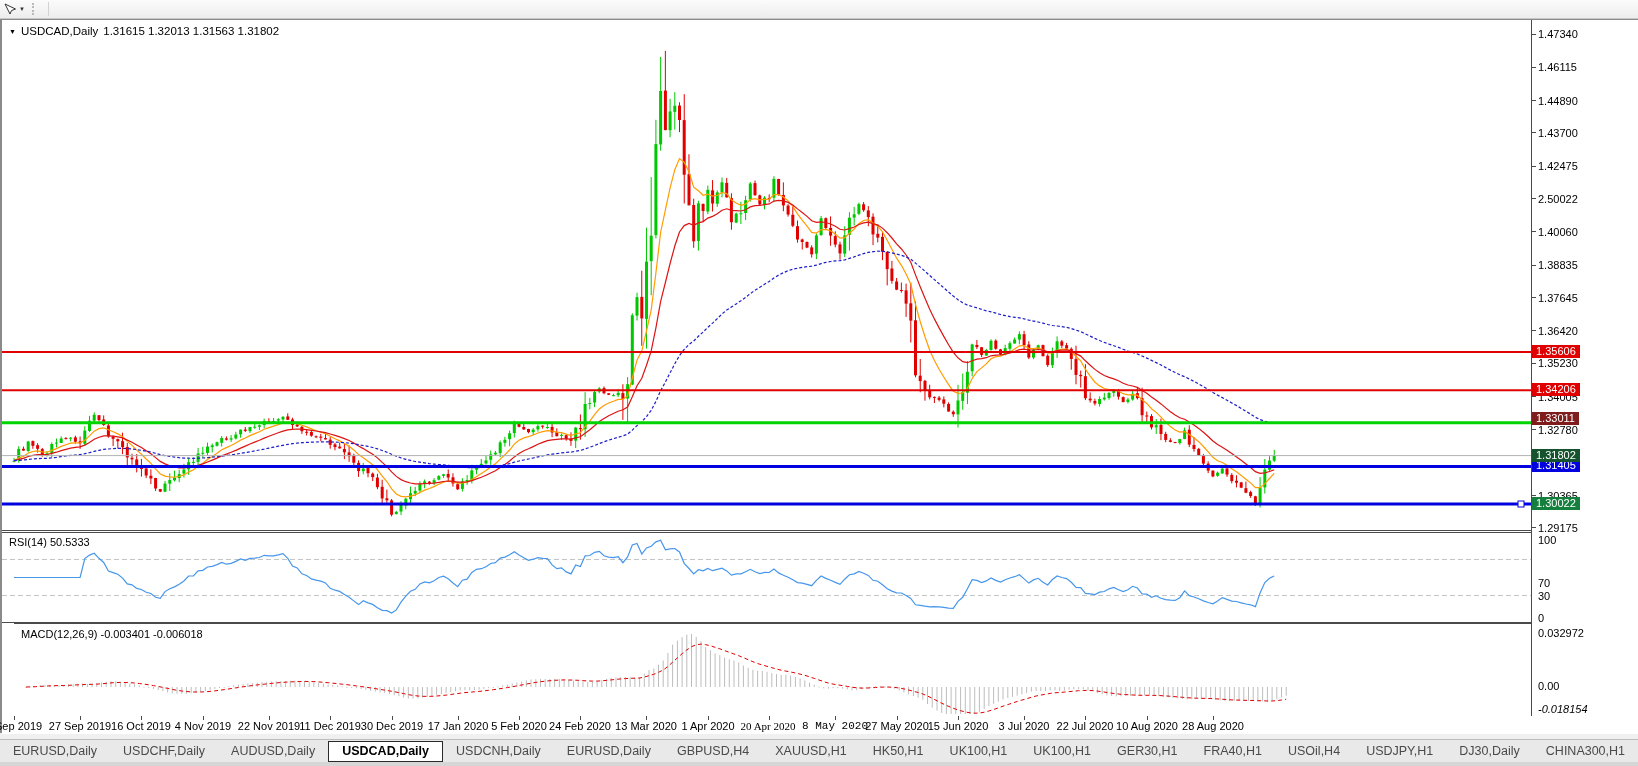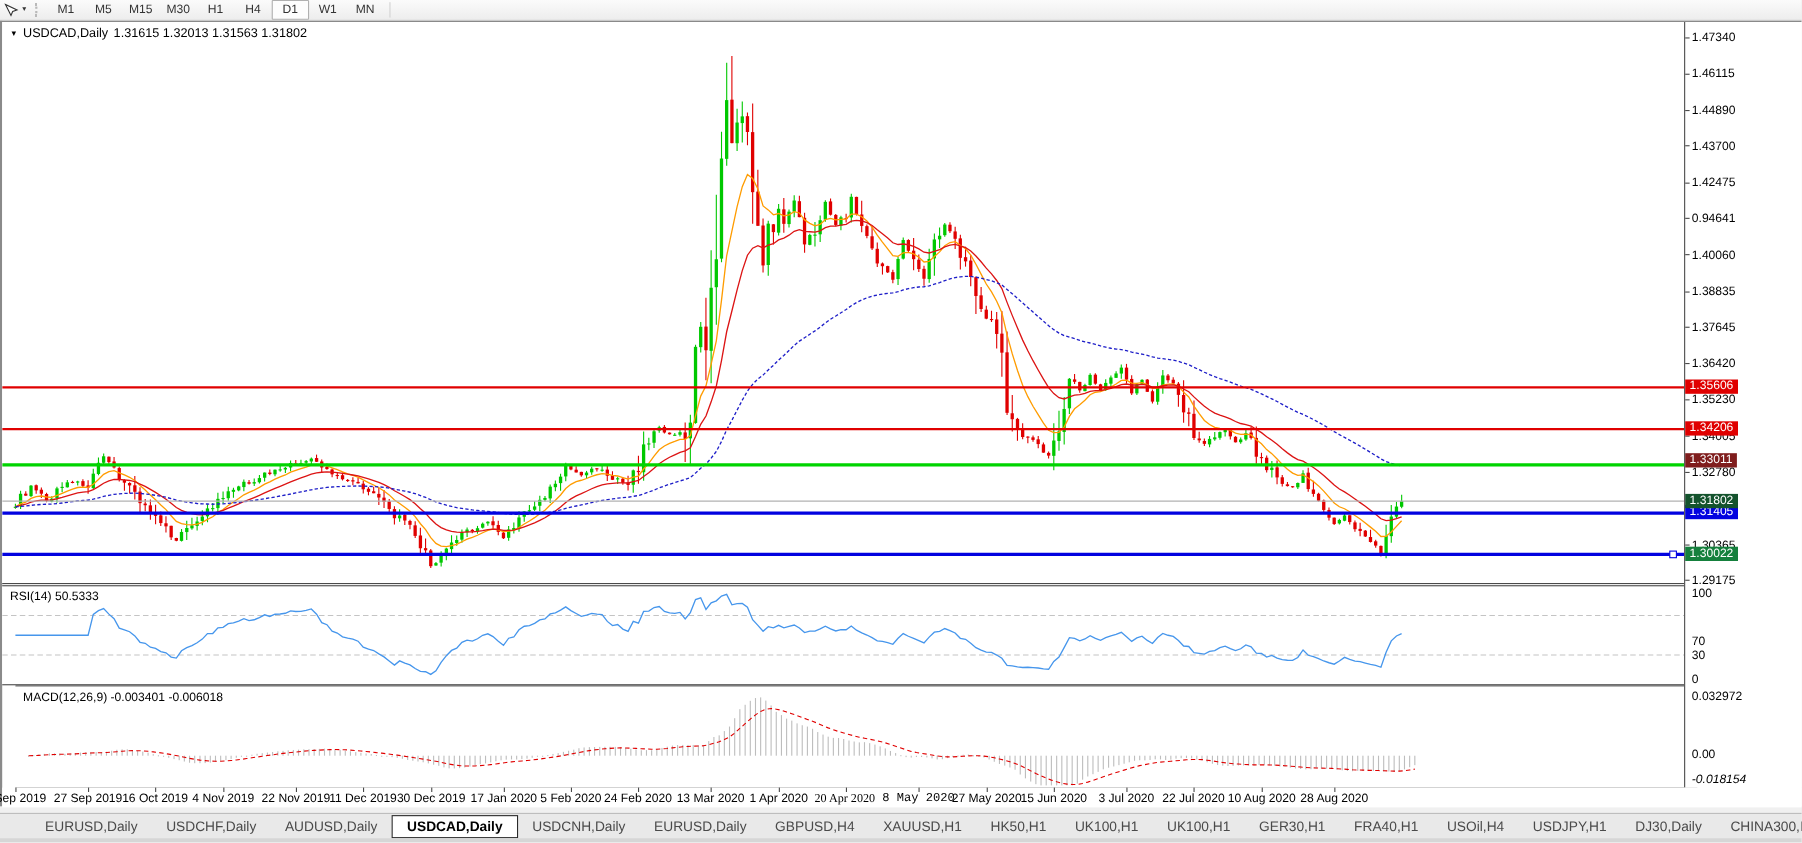--- a/index.html
+++ b/index.html
@@ -37,52 +37,41 @@
   .p-tick{position:absolute;left:0;width:4px;height:1px;background:#4a4a4a;}
   .p-label{position:absolute;left:6px;font-size:11px;color:#000;white-space:nowrap;}
   .hline-label{position:absolute;left:0px;font-size:11px;color:#fff;padding:0 4px 1px 4px;
                white-space:nowrap;z-index:5;}
   
   .date-axis{position:absolute;left:0;top:696px;width:1638px;height:18px;background:#fff;}
   .d-tick{position:absolute;top:0;width:1px;height:4px;background:#4a4a4a;}
   .d-label{position:absolute;top:4px;transform:translateX(-50%);font-size:11px;color:#000;white-space:nowrap;}
   
   .tabbar{position:absolute;left:0;top:739px;width:1638px;height:23px;background:#e9e9e9;
-          border-top:1px solid #bdbdbd;display:flex;align-items:center;padding-left:28px;box-sizing:border-box;}
+          border-top:1px solid #bdbdbd;display:flex;align-items:center;box-sizing:border-box;}
   .tab{font-size:12.5px;color:#4a4a4a;padding:0 13px;height:21px;line-height:21px;cursor:pointer;white-space:nowrap;}
   .tab.active{background:#fff;border:1px solid #2a2a2a;color:#000;font-weight:700;height:21px;line-height:19px;box-sizing:border-box;}
   .tab-sep{width:1px;height:13px;background:#9a9a9a;}
   .bottom-strip{position:absolute;left:0;top:762px;width:1638px;height:4px;background:#d6d6d6;}
 </style>
 </head>
 <body>
 
 <div class="app">
 
   <div class="toolbar">
     <div class="tool-cursor">
       <span>
         <svg width="14" height="13" viewBox="0 0 14 13">
           <path d="M2 1 L7 11 L8.5 7.5 L12.5 6 Z" fill="#fff" stroke="#333" stroke-width="1"></path>
         </svg>
       </span>
       <span class="tool-caret">▼</span>
     </div>
     <div class="toolbar-grip"></div>
-    <div id="tf-group" style="display:flex;align-items:center;">
-        <div class="tf-btn">M1</div>
-        <div class="tf-btn">M5</div>
-        <div class="tf-btn">M15</div>
-        <div class="tf-btn">M30</div>
-        <div class="tf-btn">H1</div>
-        <div class="tf-btn">H4</div>
-        <div class="tf-btn active">D1</div>
-        <div class="tf-btn">W1</div>
-        <div class="tf-btn">MN</div>
-      </div>
     <div class="toolbar-sep"></div>
   </div>
 
   <div class="chart-window">
     <div class="panel panel-main">
       <svg id="main-svg" width="1529" height="510">
           <line x1="12" y1="437.9" x2="12" y2="442.4" stroke="#00c800" stroke-width="1"></line>
           <rect x="10.5" y="440.7" width="3" height="1.0" fill="#00c800"></rect>
           <line x1="16.72" y1="426.2" x2="16.72" y2="442.7" stroke="#00c800" stroke-width="1"></line>
           <rect x="15.2" y="428.9" width="3" height="11.2" fill="#00c800"></rect>
@@ -925,21 +914,21 @@
         <div class="p-label" style="top: 8px;">1.47340</div>
         <div class="p-tick" style="top: 47px;"></div>
         <div class="p-label" style="top: 41px;">1.46115</div>
         <div class="p-tick" style="top: 80px;"></div>
         <div class="p-label" style="top: 75px;">1.44890</div>
         <div class="p-tick" style="top: 112px;"></div>
         <div class="p-label" style="top: 107px;">1.43700</div>
         <div class="p-tick" style="top: 146px;"></div>
         <div class="p-label" style="top: 140px;">1.42475</div>
         <div class="p-tick" style="top: 178px;"></div>
-        <div class="p-label" style="top: 173px;">0.94641</div>
+        <div class="p-label" style="top: 173px;">2.50022</div>
         <div class="p-tick" style="top: 211px;"></div>
         <div class="p-label" style="top: 206px;">1.40060</div>
         <div class="p-tick" style="top: 245px;"></div>
         <div class="p-label" style="top: 239px;">1.38835</div>
         <div class="p-tick" style="top: 277px;"></div>
         <div class="p-label" style="top: 272px;">1.37645</div>
         <div class="p-tick" style="top: 310px;"></div>
         <div class="p-label" style="top: 305px;">1.36420</div>
         <div class="p-tick" style="top: 343px;"></div>
         <div class="p-label" style="top: 337px;">1.35230</div>

